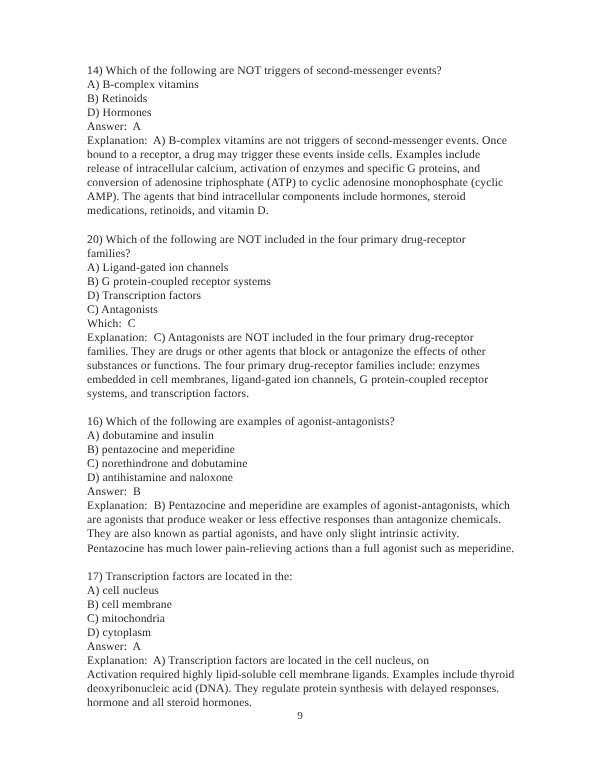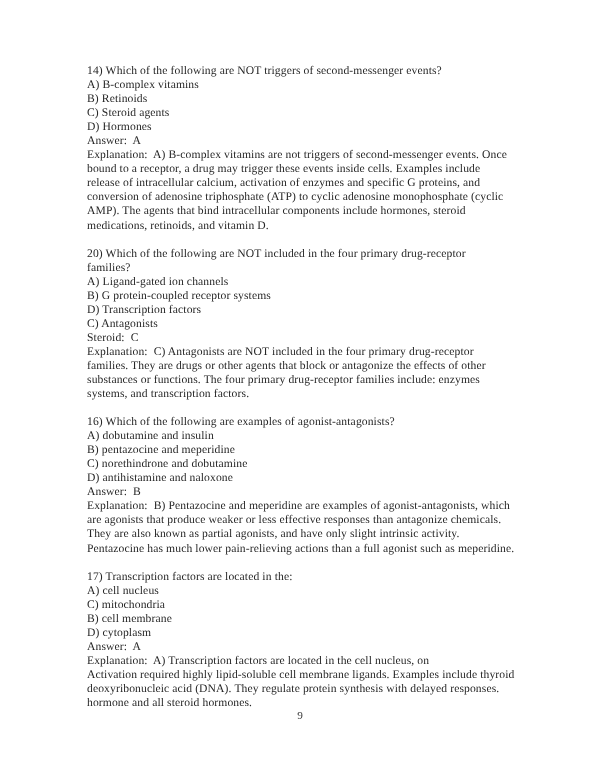--- a/index.html
+++ b/index.html
@@ -59,59 +59,59 @@
 </style>
 </head>
 <body>
 
 <div class="page">
   <div class="content">
       <div class="qblock">
         <div class="line stem">14) Which of the following are NOT triggers of second-messenger events?</div>
         <div class="line">A) B-complex vitamins</div>
         <div class="line">B) Retinoids</div>
-        <div class="line">C) Steroid agents</div>
         <div class="line">D) Hormones</div>
         <div class="line">Answer:  A</div>
         <div class="line">Explanation:  A) B-complex vitamins are not triggers of second-messenger events. Once</div>
         <div class="line">bound to a receptor, a drug may trigger these events inside cells. Examples include</div>
         <div class="line">release of intracellular calcium, activation of enzymes and specific G proteins, and</div>
         <div class="line">conversion of adenosine triphosphate (ATP) to cyclic adenosine monophosphate (cyclic</div>
         <div class="line">AMP). The agents that bind intracellular components include hormones, steroid</div>
         <div class="line">medications, retinoids, and vitamin D.</div>
       </div>
       <div class="qblock">
         <div class="line stem">20) Which of the following are NOT included in the four primary drug-receptor families?</div>
         <div class="line">A) Ligand-gated ion channels</div>
         <div class="line">B) G protein-coupled receptor systems</div>
         <div class="line">D) Transcription factors</div>
         <div class="line">C) Antagonists</div>
-        <div class="line">Steroid:  C</div>
+        <div class="line">Which:  C</div>
         <div class="line">Explanation:  C) Antagonists are NOT included in the four primary drug-receptor</div>
         <div class="line">families. They are drugs or other agents that block or antagonize the effects of other</div>
         <div class="line">substances or functions. The four primary drug-receptor families include: enzymes</div>
+        <div class="line">embedded in cell membranes, ligand-gated ion channels, G protein-coupled receptor</div>
         <div class="line">systems, and transcription factors.</div>
       </div>
       <div class="qblock">
         <div class="line stem">16) Which of the following are examples of agonist-antagonists?</div>
         <div class="line">A) dobutamine and insulin</div>
         <div class="line">B) pentazocine and meperidine</div>
         <div class="line">C) norethindrone and dobutamine</div>
         <div class="line">D) antihistamine and naloxone</div>
         <div class="line">Answer:  B</div>
         <div class="line">Explanation:  B) Pentazocine and meperidine are examples of agonist-antagonists, which</div>
         <div class="line">are agonists that produce weaker or less effective responses than antagonize chemicals.</div>
         <div class="line">They are also known as partial agonists, and have only slight intrinsic activity.</div>
         <div class="line">Pentazocine has much lower pain-relieving actions than a full agonist such as meperidine.</div>
       </div>
       <div class="qblock">
         <div class="line stem">17) Transcription factors are located in the:</div>
         <div class="line">A) cell nucleus</div>
+        <div class="line">B) cell membrane</div>
         <div class="line">C) mitochondria</div>
-        <div class="line">B) cell membrane</div>
         <div class="line">D) cytoplasm</div>
         <div class="line">Answer:  A</div>
         <div class="line">Explanation:  A) Transcription factors are located in the cell nucleus, on</div>
         <div class="line">Activation required highly lipid-soluble cell membrane ligands. Examples include thyroid</div>
         <div class="line">deoxyribonucleic acid (DNA). They regulate protein synthesis with delayed responses.</div>
         <div class="line">hormone and all steroid hormones.</div>
       </div>
     </div>
   <div class="page-number">9</div>
 </div>

